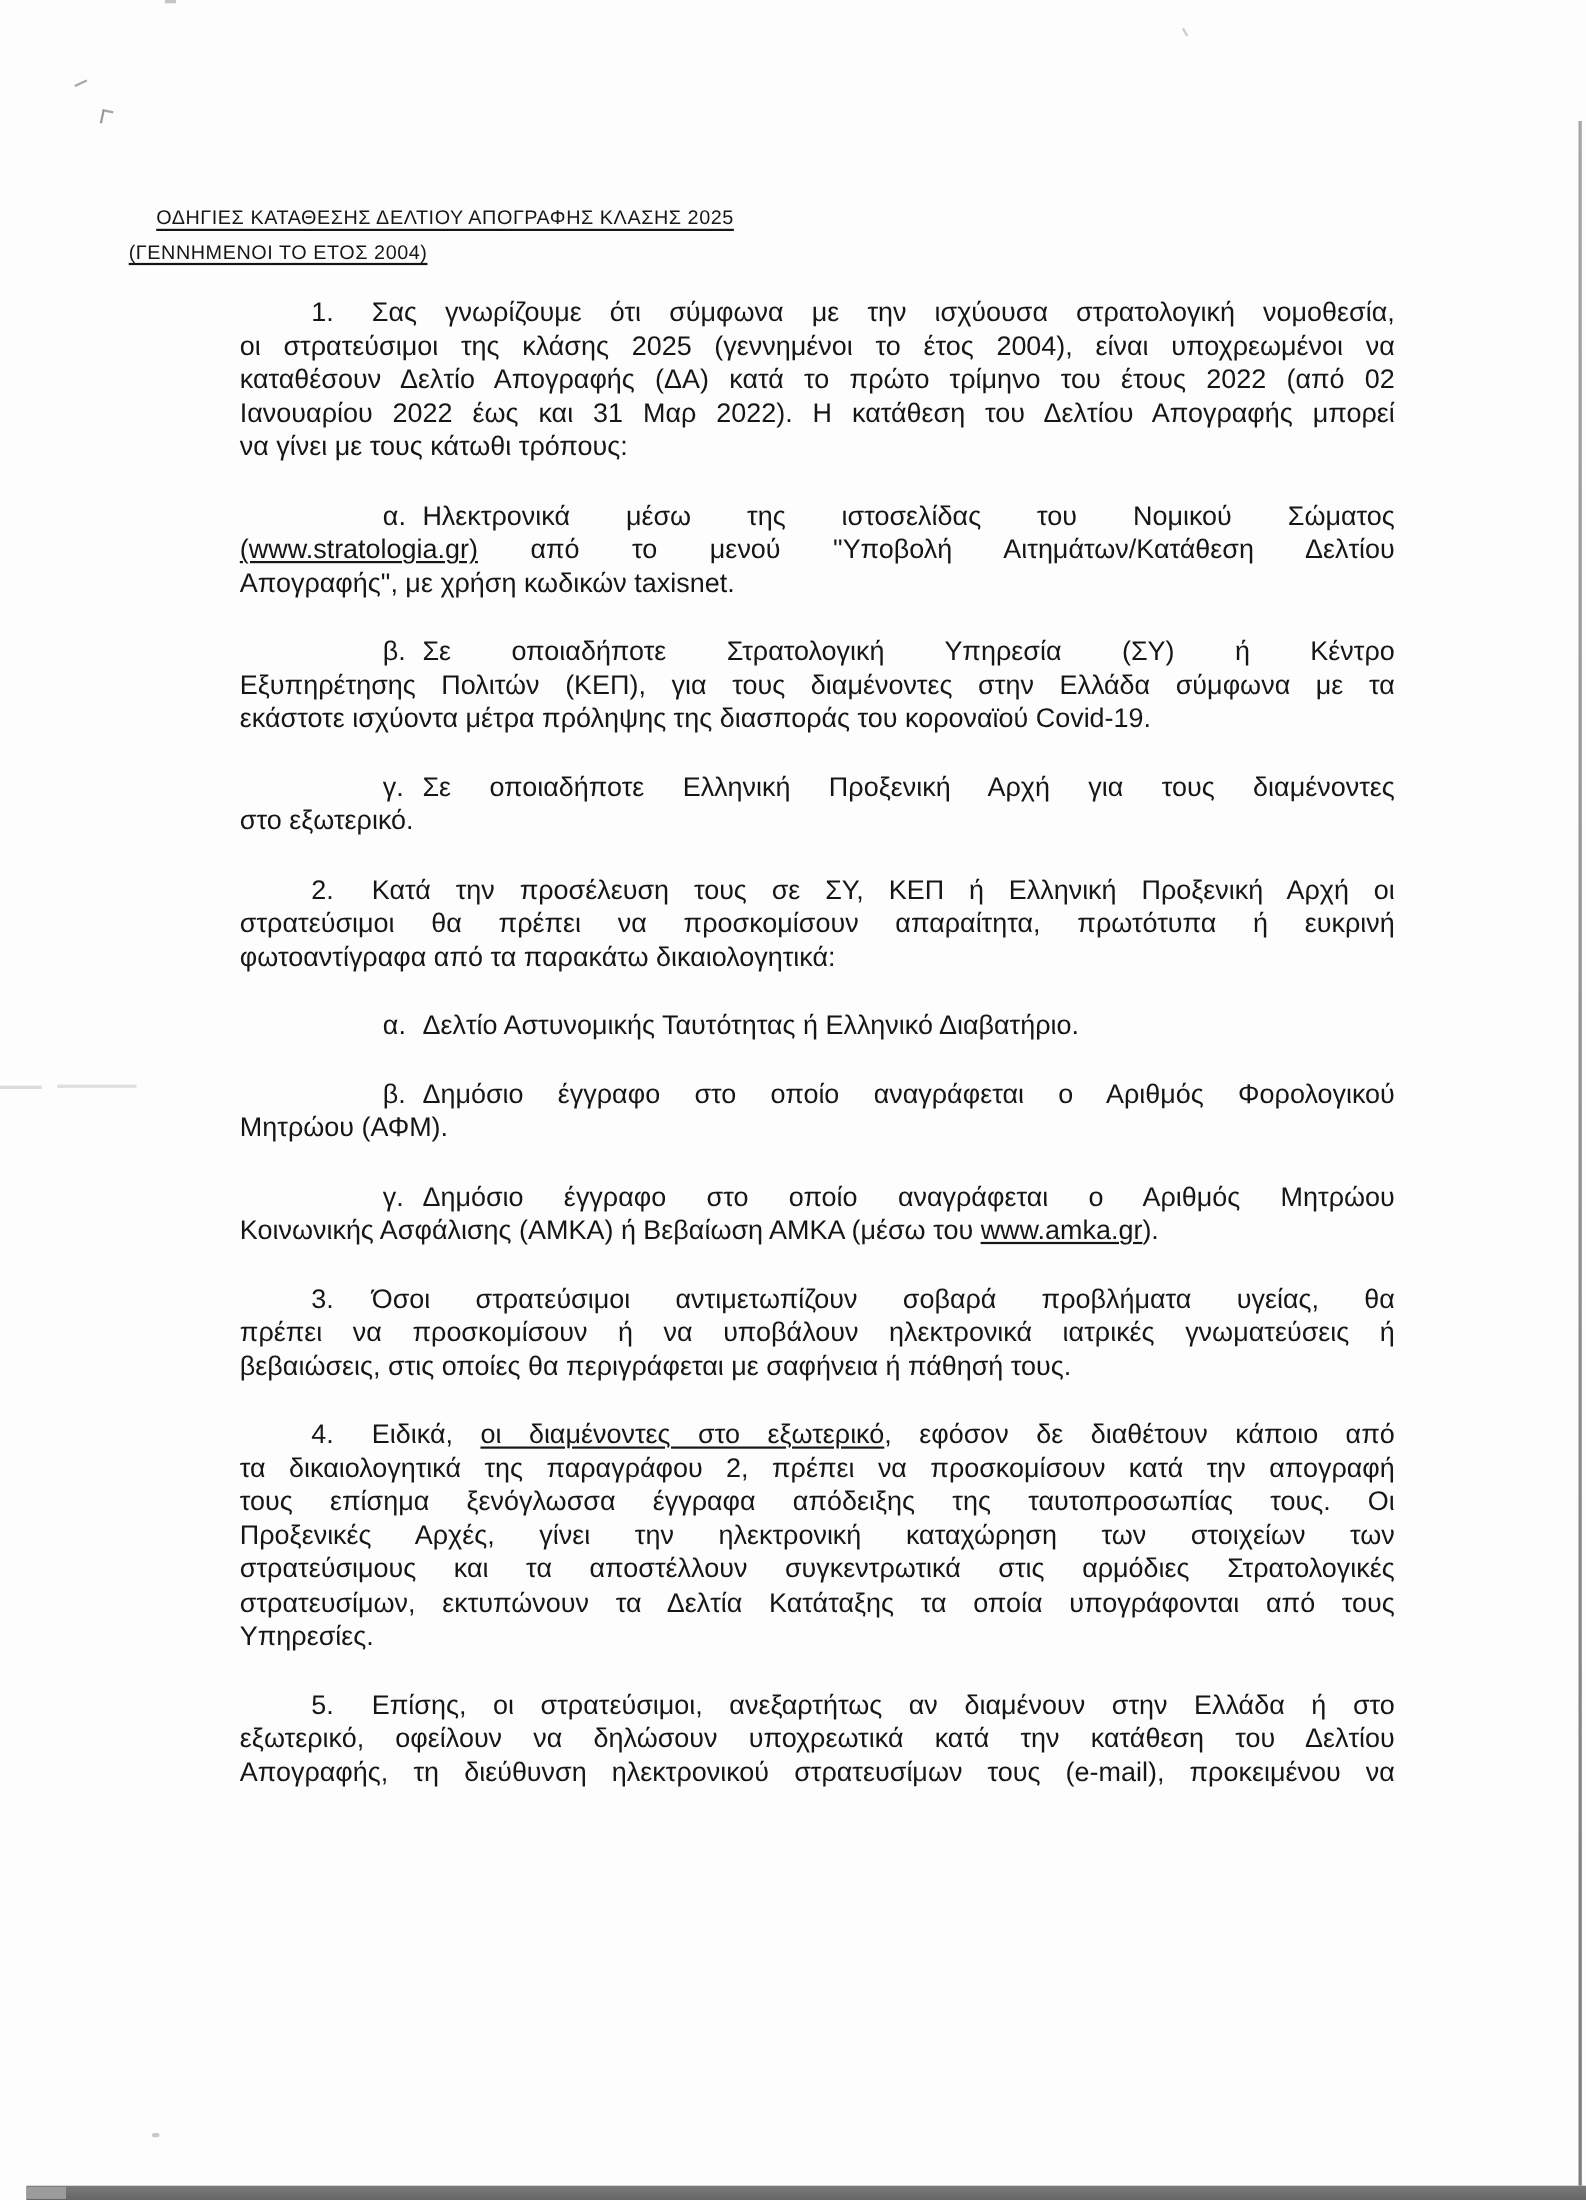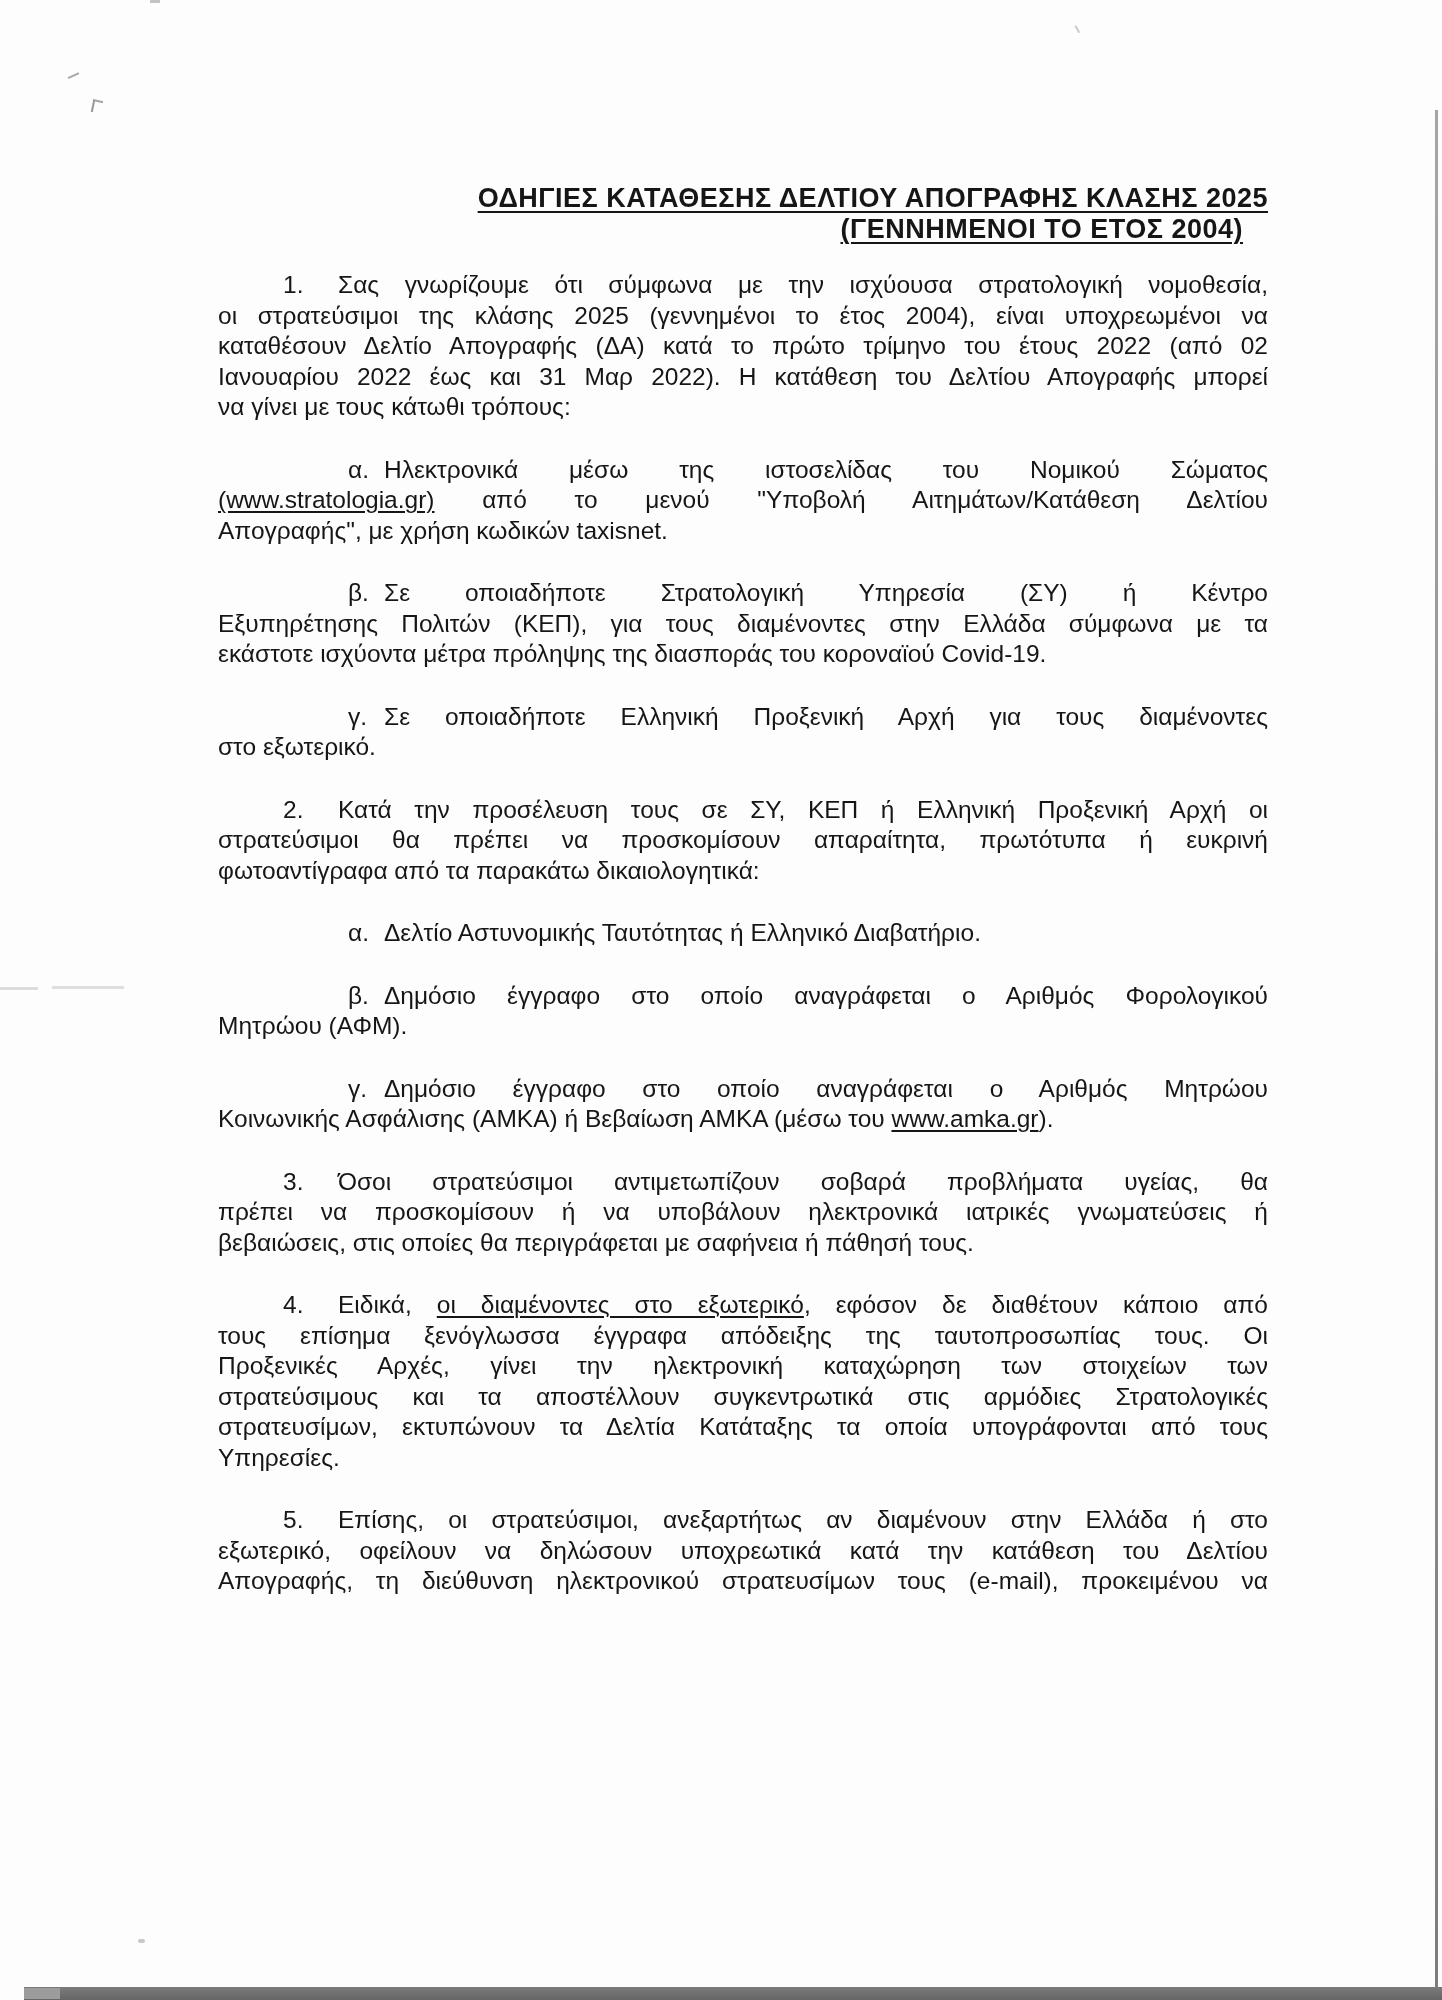--- a/index.html
+++ b/index.html
@@ -2,21 +2,21 @@
 <html><head>
 <meta charset="utf-8">
 <style>
   html,body{margin:0;padding:0;background:#ffffff;}
   .page{
     position:relative;width:1442px;height:2000px;background:#fdfdfd;
     font-family:"Liberation Sans","DejaVu Sans",sans-serif;
     color:#161616;overflow:hidden;
   }
   .content{position:absolute;left:172px;top:183px;width:1096px;}
-  .title{font-weight:bold;font-size:27px;line-height:31px;text-align:right;
+  .title{font-weight:normal;font-size:18px;line-height:31px;text-align:left;
          margin:0 0 25px -30px;letter-spacing:0.5px;}
   .t-line{text-decoration:underline;text-decoration-thickness:2px;text-underline-offset:4px;}
   .t-line2{position:relative;left:-25px;}
   .para{margin:0 0 32px 0;font-size:24.5px;line-height:30.5px;}
   .line{text-align:justify;text-align-last:justify;margin-left:46px;}
   .line.last{text-align-last:left;}
   .para.jlast .line.last{text-align-last:justify;}
   .line.first.lv1{padding-left:65px;}
   .line.first.lv2{padding-left:130px;}
   .pnum{display:inline-block;}
@@ -101,20 +101,21 @@
           <div class="line first lv2"><span class="pnum lv2">γ.</span><span class="">Δημόσιο έγγραφο στο οποίο αναγράφεται ο Αριθμός Μητρώου</span></div>
           <div class="line last"><span class="">Κοινωνικής Ασφάλισης (ΑΜΚΑ) ή Βεβαίωση ΑΜΚΑ (μέσω του </span><span class="u">www.amka.gr</span><span class="">).</span></div>
         </div>
         <div class="para">
           <div class="line first lv1"><span class="pnum lv1">3.</span><span class="">Όσοι στρατεύσιμοι αντιμετωπίζουν σοβαρά προβλήματα υγείας, θα</span></div>
           <div class="line"><span class="">πρέπει να προσκομίσουν ή να υποβάλουν ηλεκτρονικά ιατρικές γνωματεύσεις ή</span></div>
           <div class="line last"><span class="">βεβαιώσεις, στις οποίες θα περιγράφεται με σαφήνεια ή πάθησή τους.</span></div>
         </div>
         <div class="para">
           <div class="line first lv1"><span class="pnum lv1">4.</span><span class="">Ειδικά, </span><span class="u">οι διαμένοντες στο εξωτερικό</span><span class="">, εφόσον δε διαθέτουν κάποιο από</span></div>
+          <div class="line"><span class="">τα δικαιολογητικά της παραγράφου 2, πρέπει να προσκομίσουν κατά την απογραφή</span></div>
           <div class="line"><span class="">τους επίσημα ξενόγλωσσα έγγραφα απόδειξης της ταυτοπροσωπίας τους. Οι</span></div>
           <div class="line"><span class="">Προξενικές Αρχές, γίνει την ηλεκτρονική καταχώρηση των στοιχείων των</span></div>
           <div class="line"><span class="">στρατεύσιμους και τα αποστέλλουν συγκεντρωτικά στις αρμόδιες Στρατολογικές</span></div>
           <div class="line"><span class="">στρατευσίμων, εκτυπώνουν τα Δελτία Κατάταξης τα οποία υπογράφονται από τους</span></div>
           <div class="line last"><span class="">Υπηρεσίες.</span></div>
         </div>
         <div class="para jlast">
           <div class="line first lv1"><span class="pnum lv1">5.</span><span class="">Επίσης, οι στρατεύσιμοι, ανεξαρτήτως αν διαμένουν στην Ελλάδα ή στο</span></div>
           <div class="line"><span class="">εξωτερικό, οφείλουν να δηλώσουν υποχρεωτικά κατά την κατάθεση του Δελτίου</span></div>
           <div class="line last"><span class="">Απογραφής, τη διεύθυνση ηλεκτρονικού στρατευσίμων τους (e-mail), προκειμένου να</span></div>

